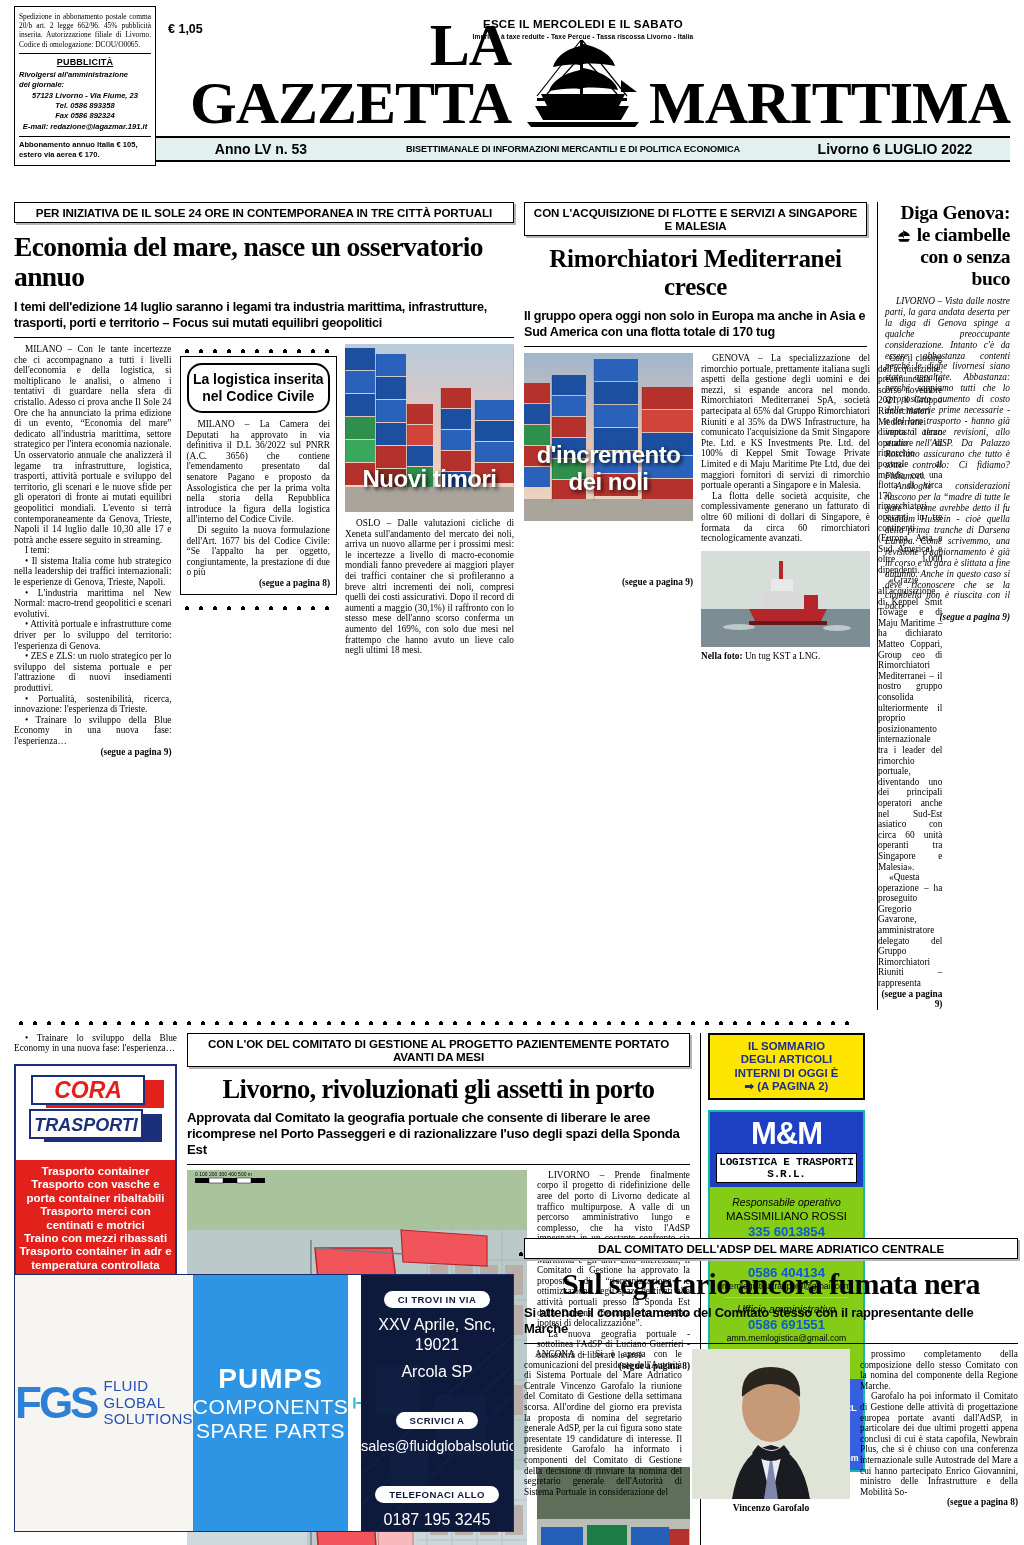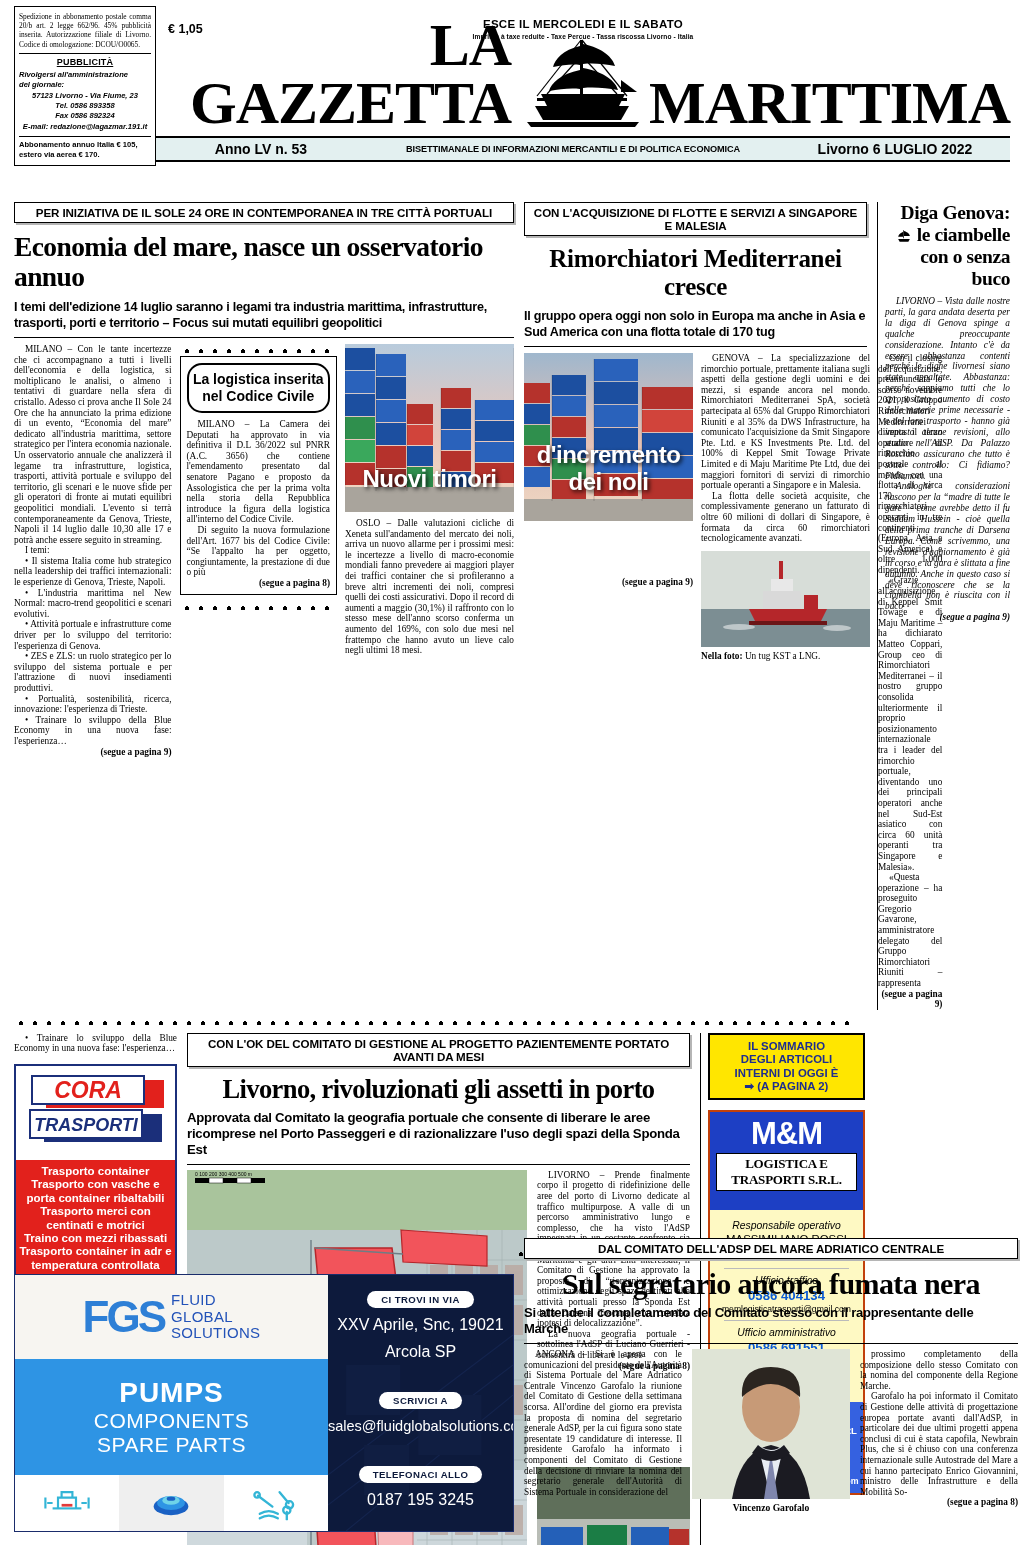--- a/index.html
+++ b/index.html
@@ -82,38 +82,38 @@
   .swatch{width:13px;height:7px;margin-right:4px;flex:0 0 auto;border:.5px solid #555;}
 
   
   .cora{border:2px solid #1b2f7a;margin-top:10px;}
   .cora-logo{background:#fff;padding:8px 6px 8px;text-align:center;text-decoration:underline;}
   .cora-red{background:#e2211c;color:#fff;font-family:"Liberation Sans",sans-serif;font-weight:bold;text-align:center;font-size:11.5px;line-height:13.4px;padding:5px 3px 6px;}
   .cora-white{background:#fff;padding:5px 6px;font-family:"Liberation Sans",sans-serif;font-size:8px;line-height:10.4px;position:relative;}
   .cora-white .hd{color:#e2211c;font-weight:bold;font-size:11px;margin-top:2px;}
   .cora-blue{background:#1b2f7a;color:#fff;font-family:"Liberation Sans",sans-serif;font-weight:bold;font-size:9.4px;line-height:12.4px;text-align:center;padding:4px 3px;}
 
-  .mm{border:2px solid #c2410c;background:#fef9c3;}
+  .mm{border:2px solid #14b8a6;background:#84cc16;}
   .mm-head{background:#1d3fc4;color:#fff;text-align:center;padding:6px 2px 4px;}
   .mm-logo{font-family:"Liberation Sans",sans-serif;font-weight:bold;font-size:31px;line-height:31px;letter-spacing:-1px;-webkit-text-stroke:0;}
-  .mm-strip{background:#fff;color:#000;border:1px solid #000;margin:4px 4px 15px;font-family:Liberation Serif, serif;font-weight:bold;font-size:13px;padding:2px 0;letter-spacing:-.2px;}
+  .mm-strip{background:#fff;color:#000;border:1px solid #000;margin:4px 4px 0;font-family:Liberation Mono, monospace;font-weight:bold;font-size:11px;padding:2px 0;letter-spacing:-.2px;}
   .mm-body{font-family:"Liberation Sans",sans-serif;text-align:center;padding:6px 4px 4px;}
   .mm-body .lab{font-style:italic;font-size:10.4px;margin-top:4px;}
   .mm-body .nm{font-size:11.4px;margin-top:2px;}
   .mm-body .tel{color:#0b5bd3;font-weight:bold;font-size:13.2px;margin:2px 0 1px;}
   .mm-body .mail{font-size:8.6px;}
   .mm-body hr{border:none;border-top:1px solid #bbb;margin:6px 10px;}
   .mm-foot{background:#3561e0;color:#fff;font-family:"Liberation Sans",sans-serif;font-weight:bold;text-align:center;font-size:9.6px;line-height:12.4px;padding:4px 2px 6px;margin-top:6px;}
   .mm-foot .big{font-size:16px;line-height:19px;}
 
   .sommario{border:2px solid #000;background:#ffe600;text-align:center;font-family:"Liberation Sans",sans-serif;font-weight:bold;color:#1d2d8f;font-size:11.4px;line-height:13.4px;padding:5px 3px;margin-top:8px;}
 
   
   .fgs{display:flex;border:1px solid #1a2c6b;margin-top:10px;height:258px;box-sizing:border-box;}
-  .fgs-l{width:313px;display:flex;flex-direction:column;}
+  .fgs-l{width:346px;display:flex;}
   .fgs-logo{background:#f7f5f1;flex:0 0 84px;display:flex;align-items:center;justify-content:center;}
   .fgs-mark{font-family:"Liberation Sans",sans-serif;font-weight:bold;font-size:44px;color:#2e7fd6;letter-spacing:-3px;}
   .fgs-words{font-family:"Liberation Sans",sans-serif;color:#2352b8;font-size:15px;line-height:16.5px;font-weight:normal;letter-spacing:.3px;margin-left:7px;}
   .fgs-blue{background:#2e94e4;color:#fff;flex:1;display:flex;flex-direction:column;align-items:center;justify-content:center;font-family:"Liberation Sans",sans-serif;}
   .fgs-blue .p1{font-size:28px;font-weight:bold;letter-spacing:1px;}
   .fgs-blue .p2{font-size:21px;letter-spacing:.5px;}
   .fgs-icons{background:#fff;flex:0 0 56px;display:flex;}
   .fgs-icons > div{flex:1;display:flex;align-items:center;justify-content:center;}
   .fgs-r{flex:1;background:#0d1a3c;position:relative;color:#fff;font-family:"Liberation Sans",sans-serif;text-align:center;overflow:hidden;}
   .fgs-pill{display:inline-block;background:#fff;color:#0d1a3c;font-weight:bold;font-size:9.6px;border-radius:10px;padding:3px 14px;letter-spacing:.4px;}

